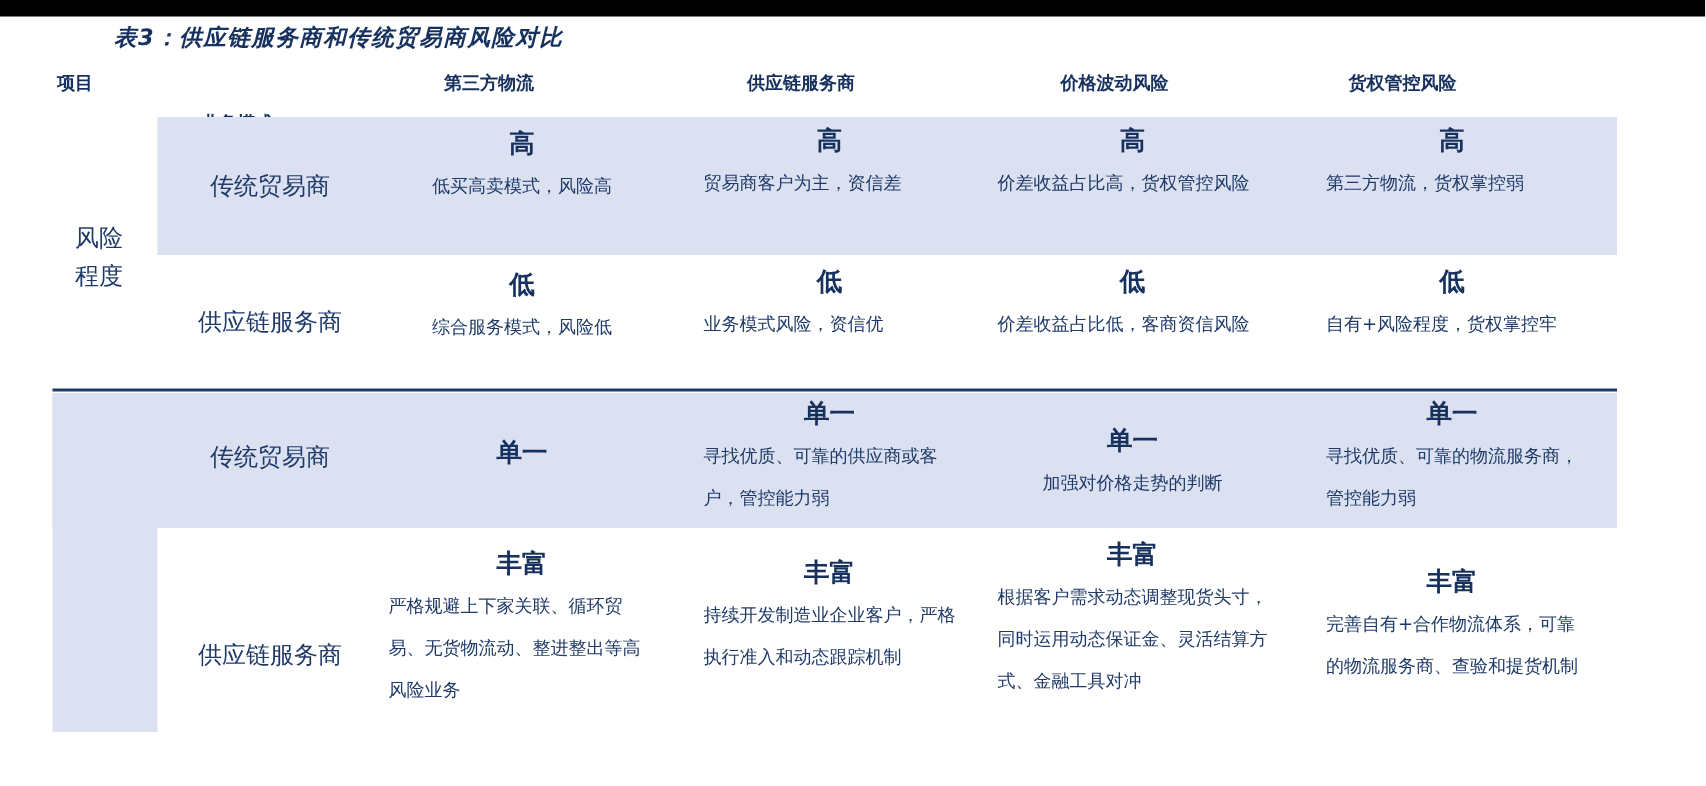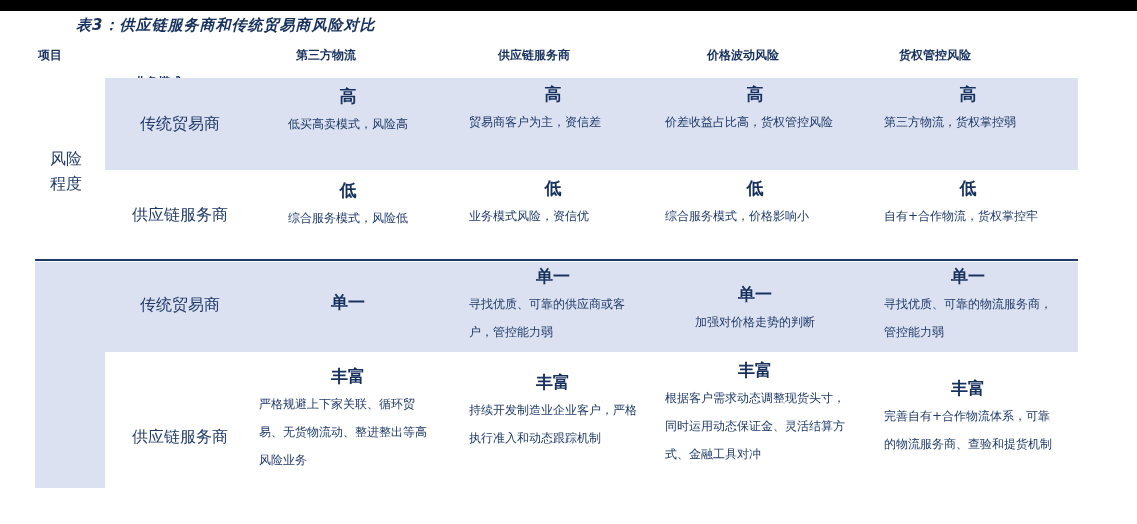--- a/index.html
+++ b/index.html
@@ -77,25 +77,25 @@
   <div class="cell c1" style="top:180px;">
     <div class="lvl">低</div>
     <div class="desc ctr">综合服务模式，风险低</div>
   </div>
   <div class="cell c2" style="top:178px;">
     <div class="lvl">低</div>
     <div class="desc">业务模式风险，资信优</div>
   </div>
   <div class="cell c3" style="top:178px;">
     <div class="lvl">低</div>
-    <div class="desc">综合服务模式，价格影响小</div>
+    <div class="desc">价差收益占比低，客商资信风险</div>
   </div>
   <div class="cell c4" style="top:178px;">
     <div class="lvl">低</div>
-    <div class="desc">自有+合作物流，货权掌控牢</div>
+    <div class="desc">自有+风险程度，货权掌控牢</div>
   </div>
 
   <div class="cell c1" style="top:292px;">
     <div class="lvl">单一</div>
   </div>
   <div class="cell c2" style="top:266px;">
     <div class="lvl">单一</div>
     <div class="desc">寻找优质、可靠的供应商或客户，管控能力弱</div>
   </div>
   <div class="cell c3" style="top:284px;">

